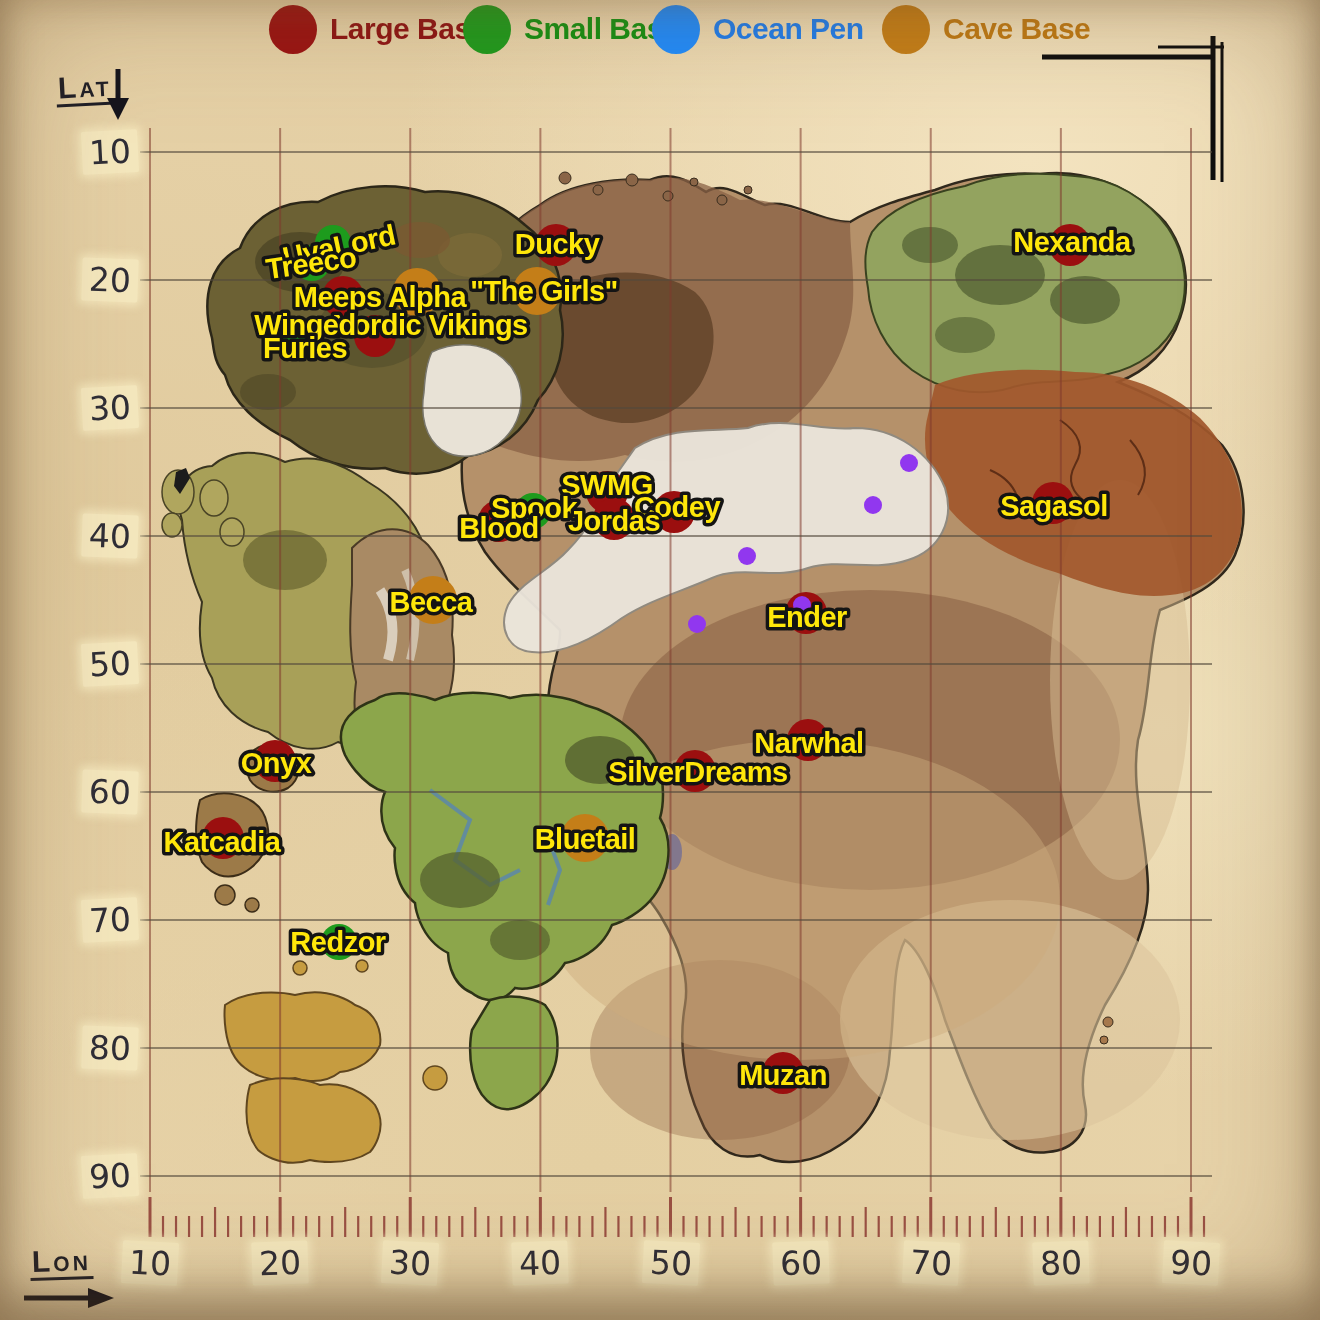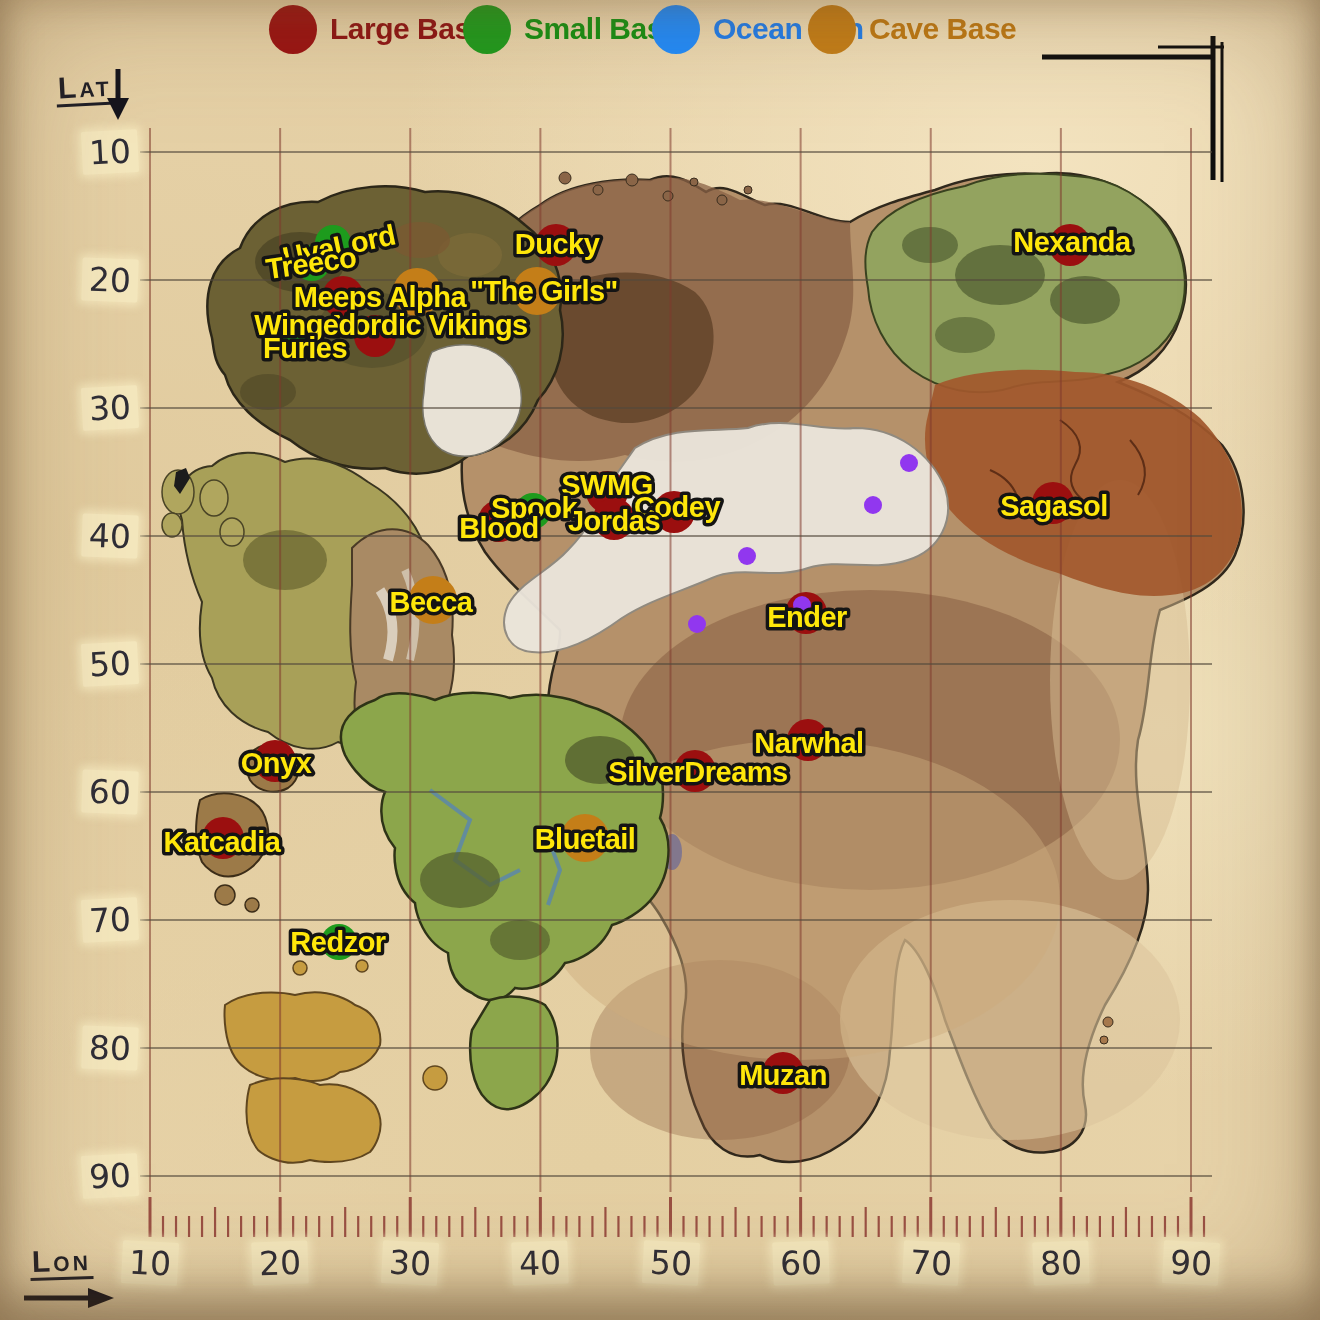--- a/index.html
+++ b/index.html
@@ -345,21 +345,21 @@
       <span class="legend-label" style="color: rgb(142, 20, 20);">Large Base</span>
     </div>
     <div class="legend-item" style="left:463px">
       <span class="legend-dot" style="background: rgb(29, 155, 29);"></span>
       <span class="legend-label" style="color: rgb(20, 145, 20);">Small Base</span>
     </div>
     <div class="legend-item" style="left:652px">
       <span class="legend-dot" style="background: rgb(30, 140, 255);"></span>
       <span class="legend-label" style="color: rgb(30, 126, 240);">Ocean Pen</span>
     </div>
-    <div class="legend-item" style="left:808px">
+    <div class="legend-item" style="left:882px">
       <span class="legend-dot" style="background: rgb(196, 126, 24);"></span>
       <span class="legend-label" style="color: rgb(191, 122, 21);">Cave Base</span>
     </div>
   </div>
 
   <div id="lat-title" class="axis-title">Lat</div>
   <svg width="30" height="58" style="left:104px;top:66px">
     <line x1="14" y1="3" x2="14" y2="38" stroke="#13131c" stroke-width="5"></line>
     <polygon points="3,32 25,32 14,54" fill="#13131c"></polygon>
   </svg>

